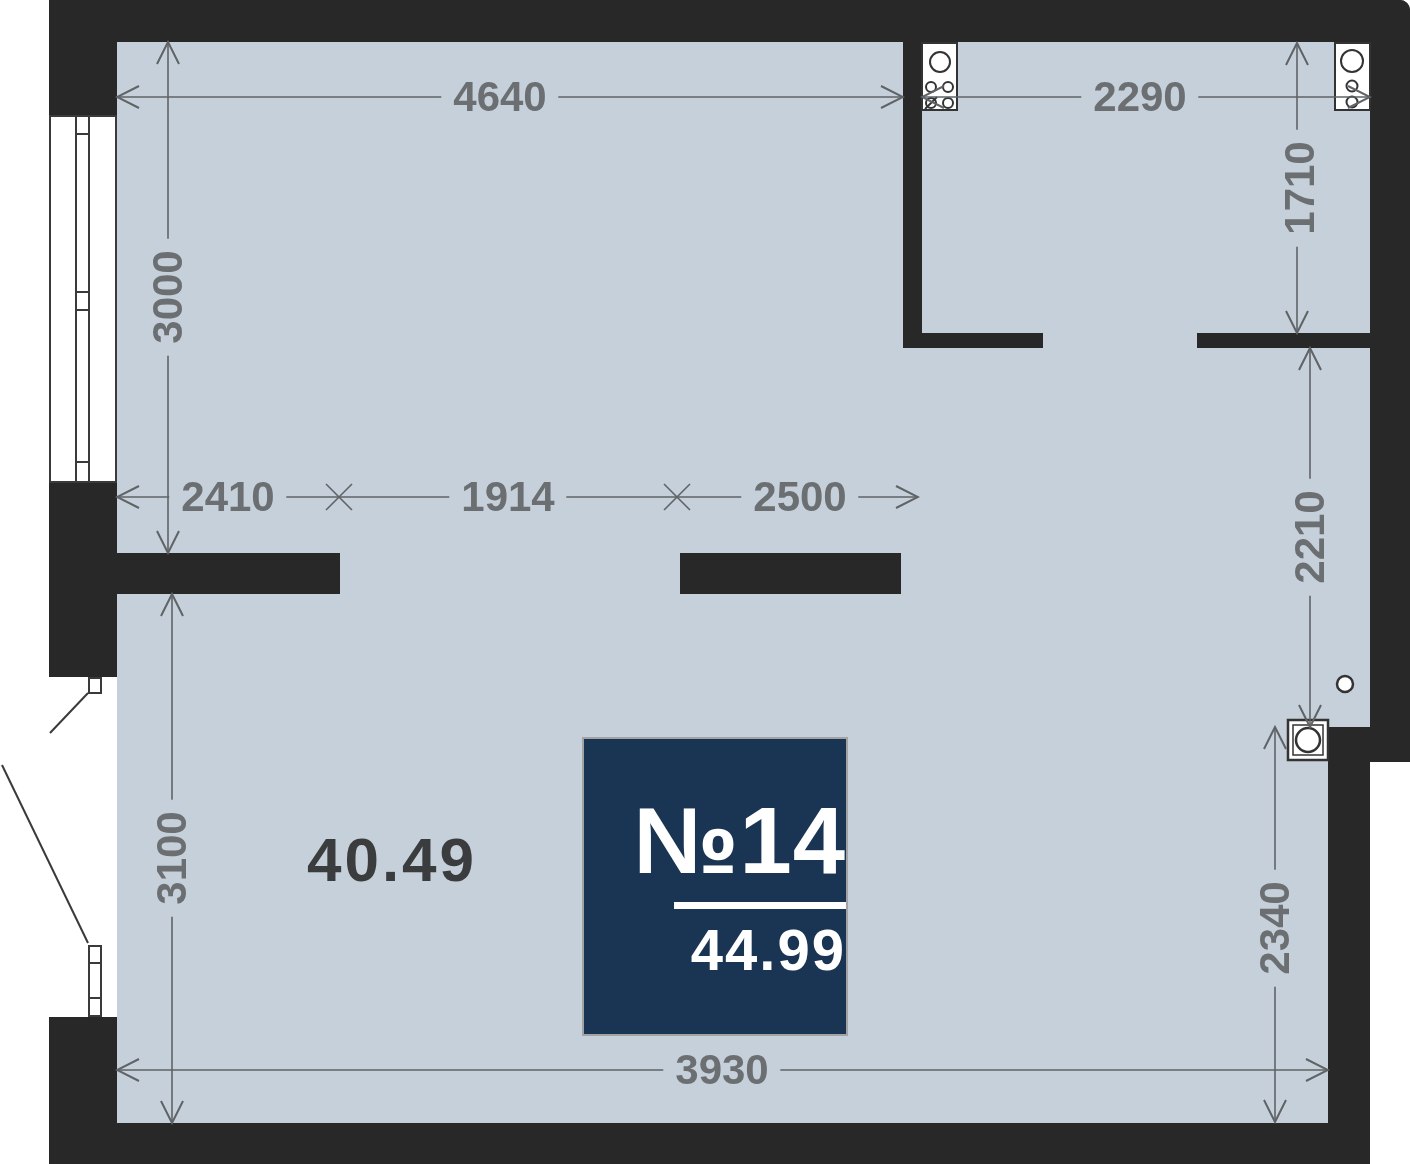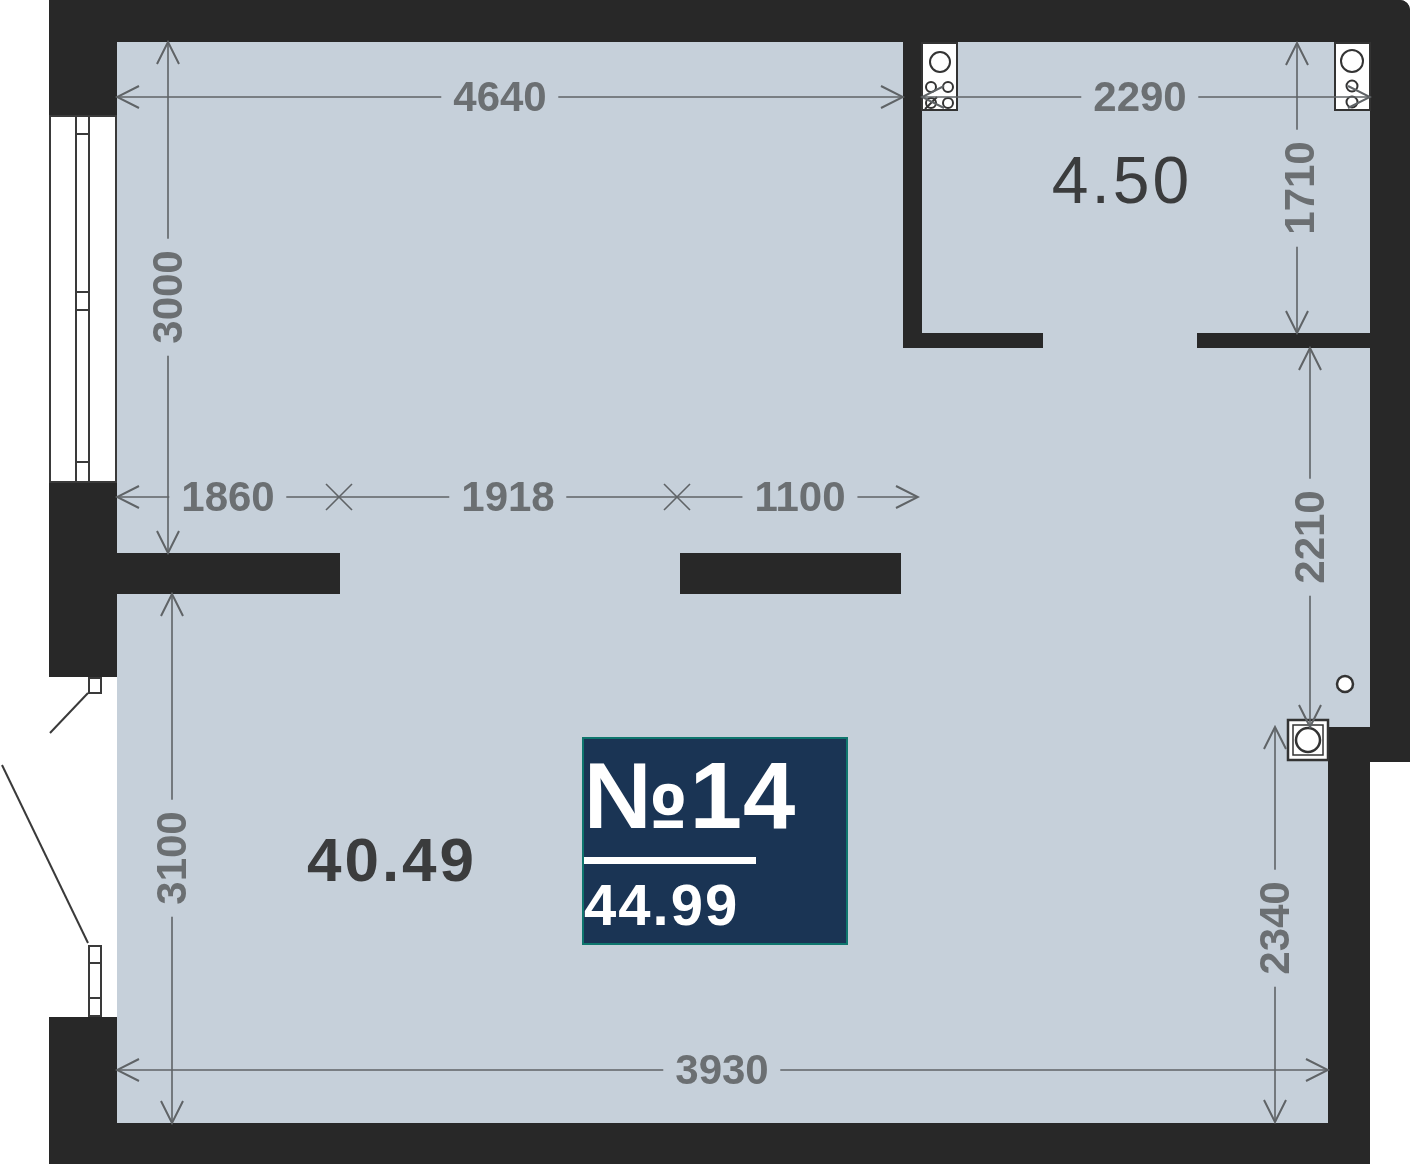--- a/index.html
+++ b/index.html
@@ -25,23 +25,23 @@
     background:var(--floor);padding:2px 12px;white-space:nowrap;
     transform:translate(-50%,-50%);
   }
   .dimlabel.vert{transform:translate(-50%,-50%) rotate(-90deg);}
   .arealabel{
     position:absolute;z-index:7;color:var(--ink);
     font-size:66px;letter-spacing:3px;line-height:1;white-space:nowrap;
     transform:translate(-50%,-50%);
   }
   #unit-badge{
-    position:absolute;left:582px;top:737px;width:266px;height:208px;z-index:8;
-    background:var(--badge);box-sizing:border-box;border:2px solid #0f766e;
-    display:flex;flex-direction:column;align-items:flex-start;justify-content:center;
+    position:absolute;left:582px;top:737px;width:266px;height:299px;z-index:8;
+    background:var(--badge);box-sizing:border-box;border:2px solid #a3a3a3;
+    display:flex;flex-direction:column;align-items:flex-end;justify-content:center;
     color:#ffffff;
   }
   #unit-badge .num{font-size:94px;font-weight:700;line-height:1;letter-spacing:1px;}
   #unit-badge .rule{width:172px;height:7px;background:#ffffff;margin:14px 0 12px 0;}
   #unit-badge .area{font-size:58px;font-weight:700;line-height:1;letter-spacing:2px;}
 </style>
 </head>
 <body>
 
 <div id="plan">
@@ -126,31 +126,30 @@
 
       <line x1="326" y1="484" x2="352" y2="510"></line>
       <line x1="352" y1="484" x2="326" y2="510"></line>
       <line x1="664" y1="484" x2="690" y2="510"></line>
       <line x1="690" y1="484" x2="664" y2="510"></line>
     </g>
   </svg>
 
   <span class="dimlabel" style="left:500px;top:97px;">4640</span>
   <span class="dimlabel" style="left:1140px;top:97px;">2290</span>
-  <span class="dimlabel" style="left:228px;top:497px;">1860</span>
-  <span class="dimlabel" style="left:508px;top:497px;">1918</span>
-  <span class="dimlabel" style="left:800px;top:497px;">1100</span>
+  <span class="dimlabel" style="left:228px;top:497px;">2410</span>
+  <span class="dimlabel" style="left:508px;top:497px;">1914</span>
+  <span class="dimlabel" style="left:800px;top:497px;">2500</span>
   <span class="dimlabel" style="left:722px;top:1070px;">3930</span>
   <span class="dimlabel vert" style="left:168px;top:297px;">3000</span>
   <span class="dimlabel vert" style="left:172px;top:858px;">3100</span>
   <span class="dimlabel vert" style="left:1300px;top:188px;">1710</span>
   <span class="dimlabel vert" style="left:1310px;top:537px;">2210</span>
   <span class="dimlabel vert" style="left:1275px;top:928px;">2340</span>
 
-  <span class="arealabel" style="left:1122px;top:180px;">4.50</span>
   <span class="arealabel" style="left:392px;top:860px;font-size:62px;font-weight:bold;">40.49</span>
 
   <div id="unit-badge">
     <div class="num">№14</div>
     <div class="rule"></div>
     <div class="area">44.99</div>
   </div>
 
 </div>
 

